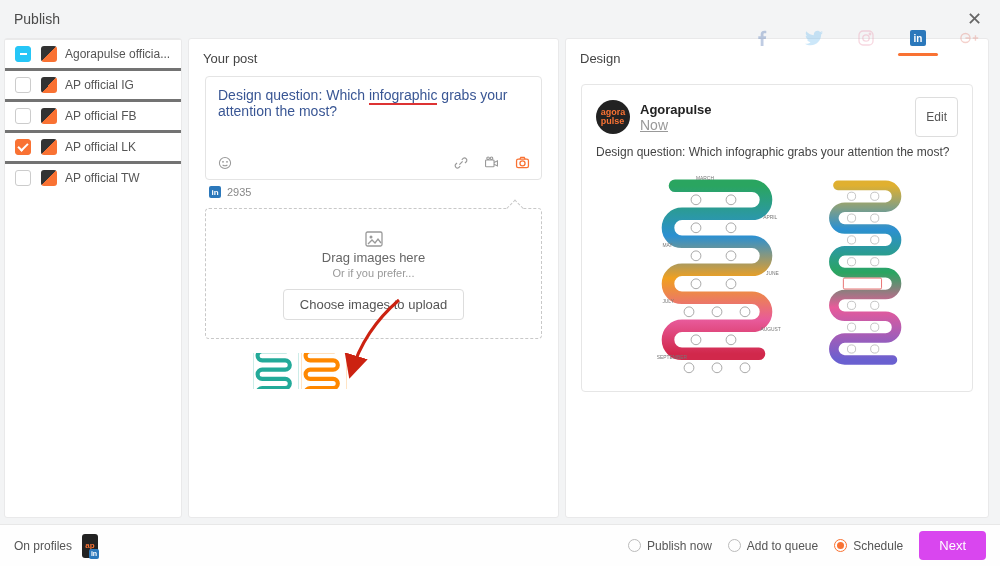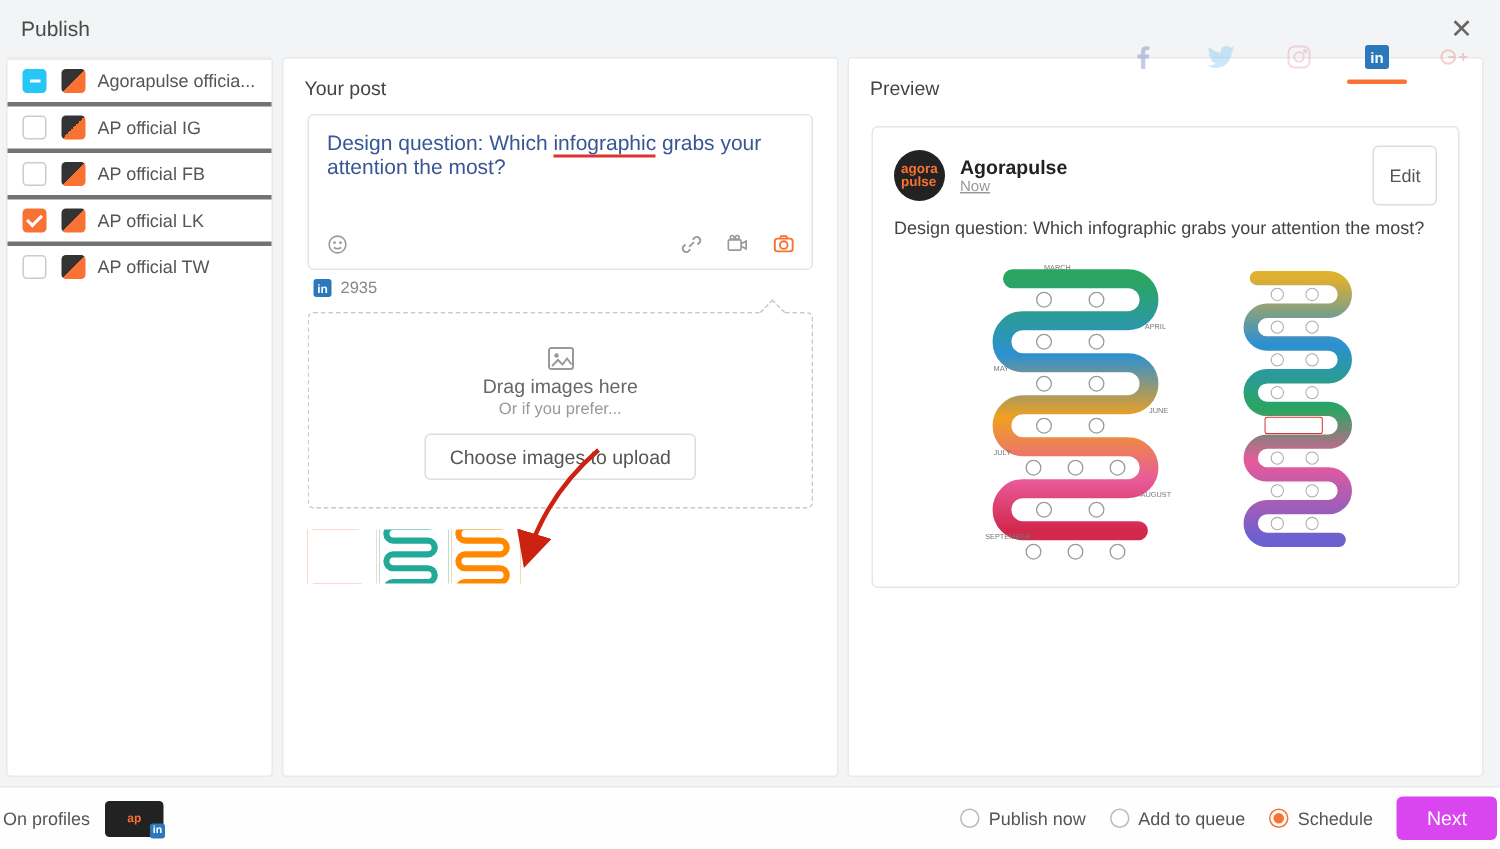--- a/index.html
+++ b/index.html
@@ -57,31 +57,31 @@
   .ptab svg { opacity:.35; }
   .ptab.active svg { opacity:1; }
   .ptab.active::after { content:""; position:absolute; bottom:-4px; left:-10px; right:-10px; height:3px; background:#f97233; border-radius:2px;}
   .preview-header-row { display:flex; align-items:center; justify-content:space-between; padding: 0 8px 0 14px;}
 
   .preview-card { margin: 8px 15px; border:1px solid #e6e6e6; border-radius:4px; padding:12px 14px; background:#fff;}
   .card-head { display:flex; align-items:center; justify-content:space-between; margin-bottom:8px;}
   .card-head-left { display:flex; align-items:center; gap:10px;}
   .avatar { width:34px; height:34px; border-radius:50%; background:#222; color:#f97233; font-size:9px; font-weight:bold; display:flex; align-items:center; justify-content:center; line-height:1;}
   .card-author { font-size:13px; font-weight:600; color:#222;}
-  .card-time { font-size:10px; color:#999;text-decoration:underline;}
+  .card-time { font-size:14px; color:#999;text-decoration:underline;}
   .edit-btn { border:1px solid #ddd; border-radius:4px; padding:12px 10px; font-size:12px; color:#555; background:#fff; cursor:pointer;}
   .card-text { font-size:12px; color:#444; margin-bottom:10px;}
   .card-imgs { display:flex; gap:32px; justify-content:center; }
   .card-img { width:142px; height:210px; }
   .card-img.b { width:75px; }
 
   
-  .bottom { position:absolute; bottom:0; left:0; right:0; height:42px; background:#fefefe; border-top:1px solid #e8e8e8; display:flex; align-items:center; justify-content:space-between; padding:0 2px;}
+  .bottom { position:absolute; bottom:0; left:0; right:0; height:42px; background:#fefefe; border-top:1px solid #e8e8e8; display:flex; align-items:center; justify-content:space-between; padding:0 14px;}
   .onprofiles { display:flex; align-items:center; gap:10px; font-size:12px; color:#555;}
-  .onprofiles .pfbadge { width:39px; height:24px; border-radius:3px; background:#222; display:flex; align-items:center; justify-content:center; color:#f97233; font-size:8px; position:relative; font-weight:bold;}
+  .onprofiles .pfbadge { width:16px; height:24px; border-radius:3px; background:#222; display:flex; align-items:center; justify-content:center; color:#f97233; font-size:8px; position:relative; font-weight:bold;}
   .onprofiles .pfbadge::after{content:"in"; position:absolute; bottom:-1px; right:-1px; background:#2b78bb; color:#fff; width:10px; height:10px; font-size:7px; border-radius:2px; display:flex; align-items:center; justify-content:center;}
   .bottom-right { display:flex; align-items:center; gap:16px;}
   .radio-opt { display:flex; align-items:center; gap:6px; font-size:12px; color:#555; cursor:pointer;}
   .radio { width:13px; height:13px; border:1px solid #bbb; border-radius:50%; display:flex; align-items:center; justify-content:center;}
   .radio.sel { border-color:#f97233;}
   .radio.sel::after { content:""; width:7px; height:7px; background:#f97233; border-radius:50%;}
   .next-btn { background:#d946ef; color:#fff; border:none; border-radius:4px; padding:7px 20px; font-size:13px; font-weight:400; cursor:pointer;}
 
   
 </style>
@@ -209,21 +209,21 @@
           <marker id="ah" markerWidth="8" markerHeight="8" refX="6" refY="4" orient="auto">
             <path d="M0 0 L8 4 L0 8 z" fill="#c21"></path>
           </marker>
         </defs>
       <path d="M60 5 Q25 35 12 78" stroke="#c21" stroke-width="3" fill="none" marker-end="url(#ah)"></path>
     </svg>
   </div>
 
   <div class="panel preview">
     <div class="preview-header-row">
-      <div class="panel-header" style="padding-left:0">Preview</div>
+      <div class="panel-header" style="padding-left:0">Design</div>
       <div class="preview-tabs">
         <span class="ptab">
             <svg width="16" height="16" viewBox="0 0 16 16">
               <path fill="#4a6fb0" d="M9.5 16V9h2.3l.4-2.7H9.5V4.6c0-.8.2-1.3 1.3-1.3h1.5V.9C12 .8 11.1.8 10.2.8 8.1.8 6.7 2 6.7 4.3v2H4.3V9h2.4v7h2.8z"></path>
             </svg>
           </span>
         <span class="ptab">
             <svg width="18" height="18" viewBox="0 0 24 24">
               <path fill="#6fbdf0" d="M24 4.6c-.9.4-1.8.6-2.8.8 1-.6 1.8-1.6 2.1-2.7-1 .6-2 1-3.1 1.2C19.3 2.9 18 2.3 16.6 2.3c-2.7 0-4.9 2.2-4.9 4.9 0 .4 0 .8.1 1.1C7.7 8.1 4.1 6.1 1.7 3.1c-.4.7-.7 1.6-.7 2.5 0 1.7.9 3.2 2.2 4.1-.8 0-1.6-.2-2.2-.6v.1c0 2.4 1.7 4.4 3.9 4.8-.4.1-.8.2-1.3.2-.3 0-.6 0-.9-.1.6 2 2.4 3.4 4.6 3.4-1.7 1.3-3.8 2.1-6.1 2.1H0c2.2 1.4 4.8 2.2 7.5 2.2 9.1 0 14-7.5 14-14v-.6c1-.7 1.8-1.6 2.5-2.6z"></path>
             </svg>

